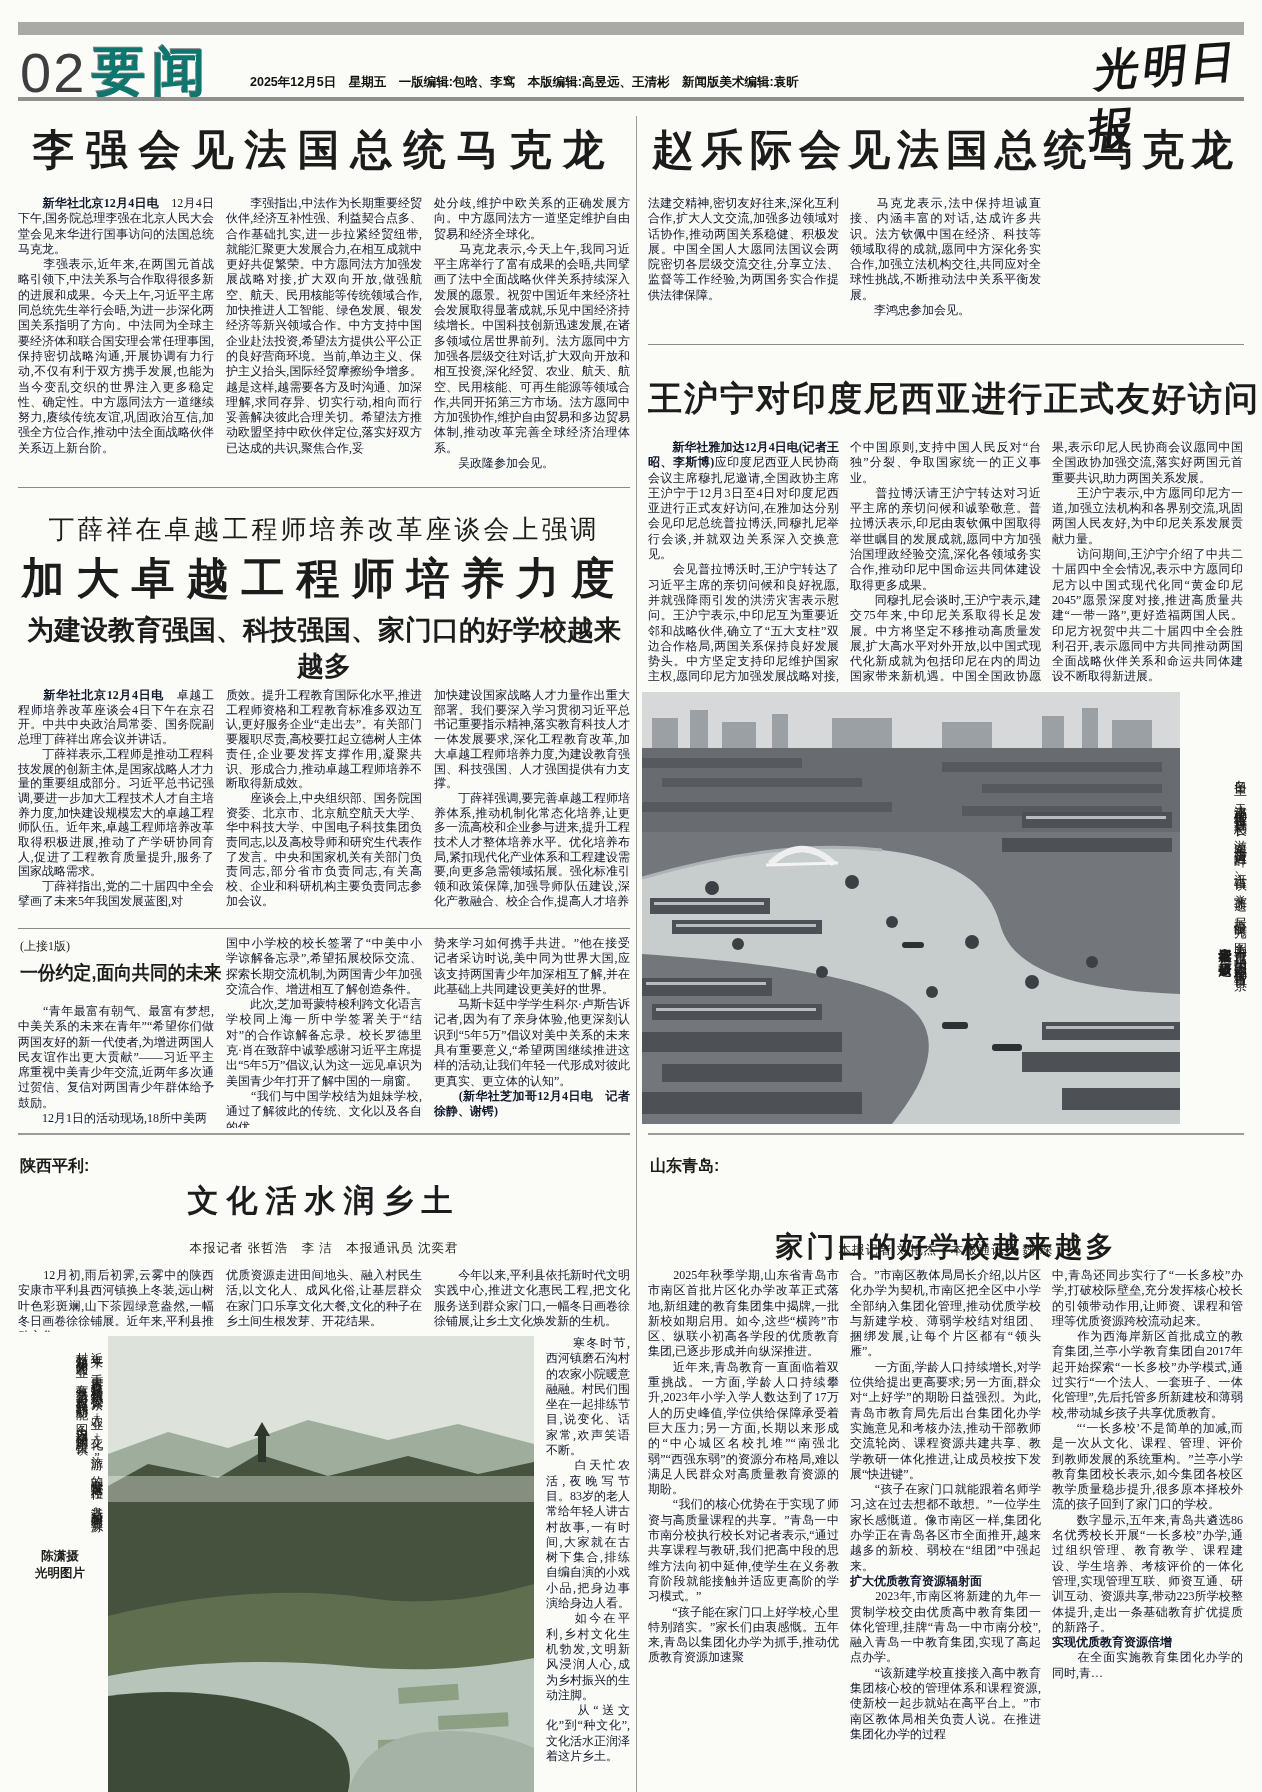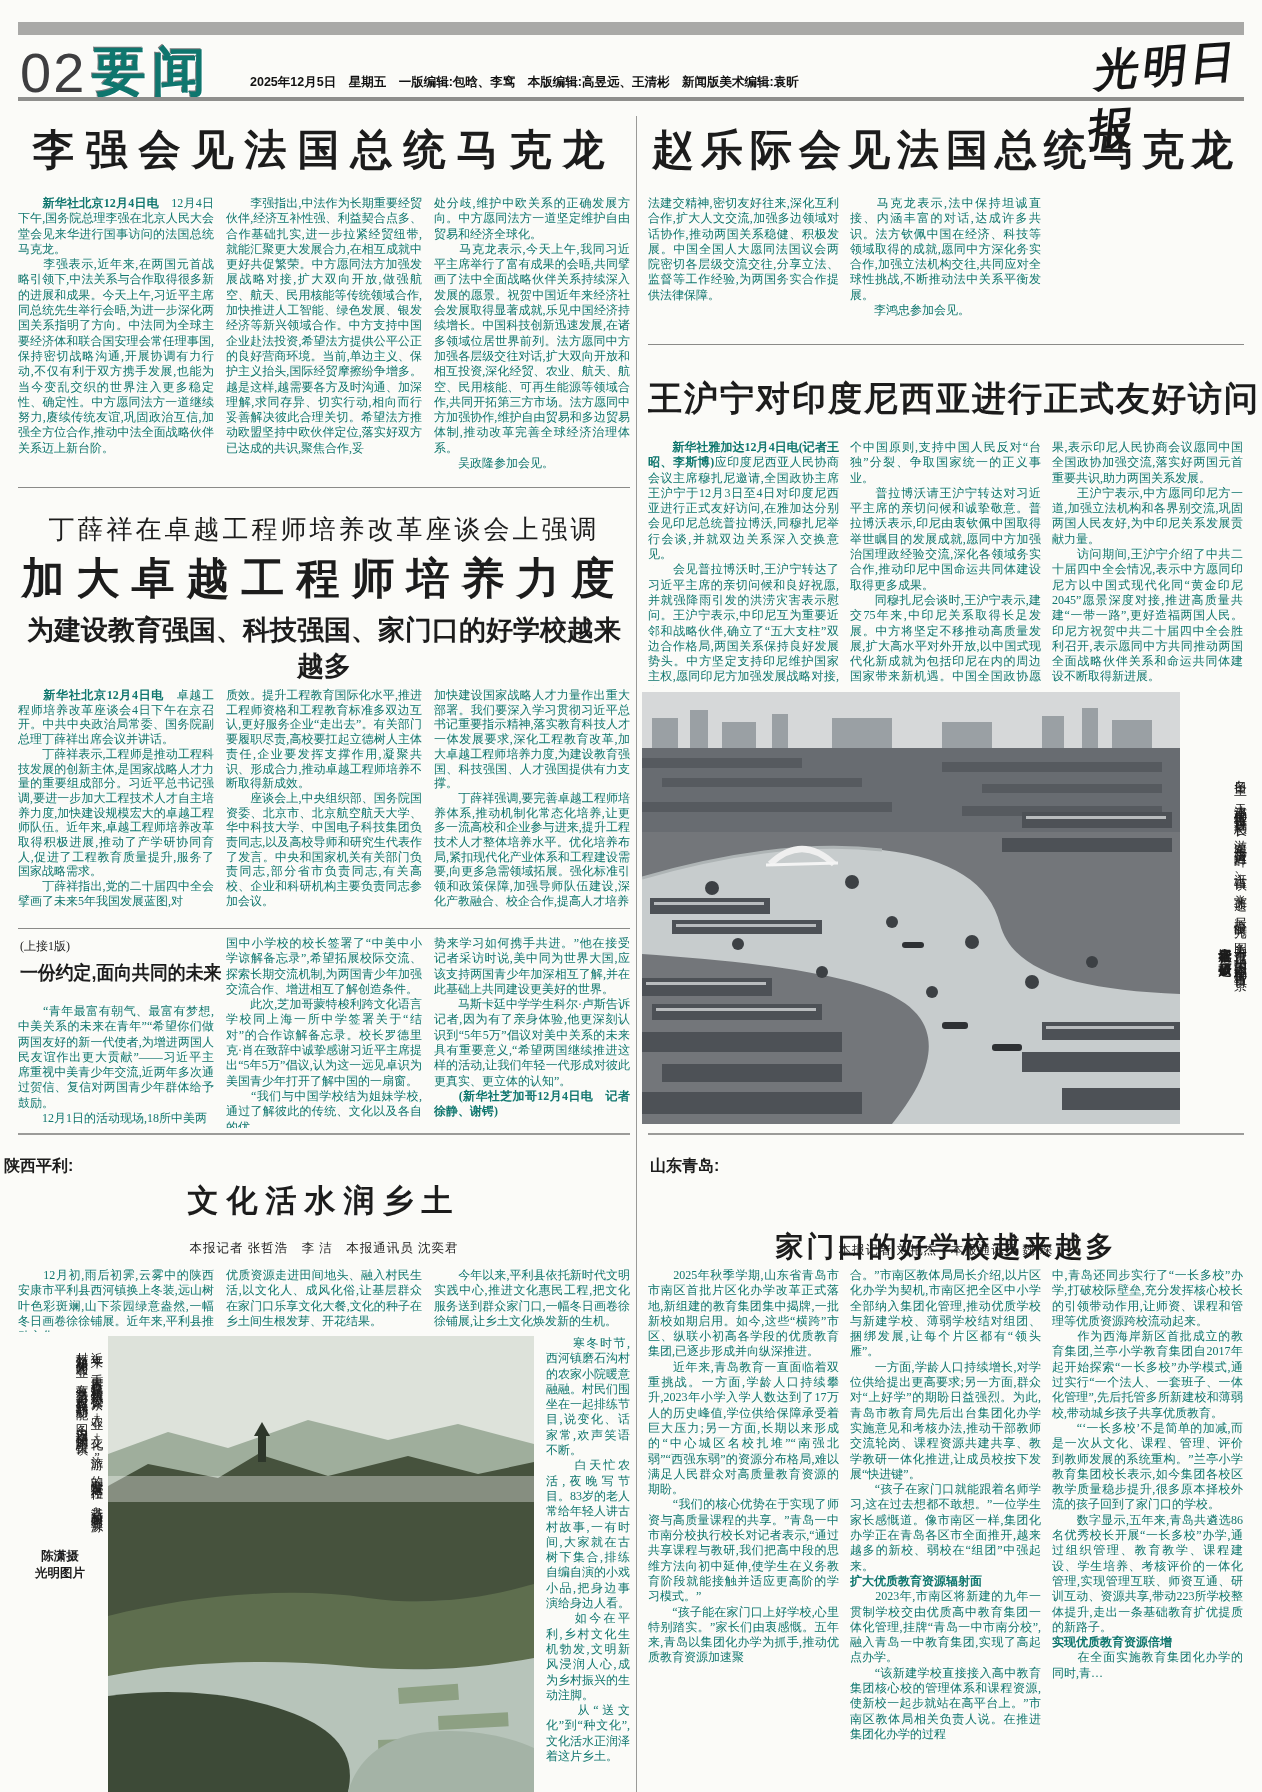--- a/index.html
+++ b/index.html
@@ -19,21 +19,21 @@
   .thinrule{height:1px;background:#8a8a88;}
   .midrule{height:2px;background:#9b9b99;}
   .vdivider{left:636px;top:116px;width:1px;height:1676px;background:#9a9a98;}
   
   .bigtitle{font-weight:bold;text-align:center;white-space:nowrap;}
   .kicker-line{font-size:26px;text-align:center;letter-spacing:3px;}
   
   .cols{display:flex;}
   .colL{width:196px;margin-right:12px;}
   .colR{width:191px;margin-right:11px;}
-  .col{font-size:12px;line-height:15.3px;text-align:justify;overflow:hidden;color:#0f766e;}
+  .col{font-size:12px;line-height:15.3px;text-align:justify;overflow:hidden;color:#0f172a;}
   .col:last-child{margin-right:0;}
   .smallnote{font-size:12px;}
   .subtitle2{font-weight:bold;text-align:center;}
   .byline{font-size:12.5px;text-align:center;letter-spacing:1px;}
   .kicker2{font-size:16px;font-weight:bold;}
   .vtext{writing-mode:vertical-rl;text-orientation:upright;overflow:hidden;}
   .photo{display:block;}
   .credit{font-weight:bold;font-size:12.5px;line-height:17px;text-align:center;}
 </style>
 </head>
@@ -156,21 +156,21 @@
   </svg>
 
   <div class="abs vtext" style="left:1186px;top:770px;width:62px;height:332px;">
     <div class="vtext" style="font-size:13px;line-height:15.5px;letter-spacing:2px;height:332px;">冬日里,天津杨柳青古镇古韵悠长。游客漫步古运河畔,逛古镇、赏非遗,尽享慢时光。图为十二月三日拍摄的天津杨柳青古镇一景。</div>
     <div class="vtext" style="font-size:13px;line-height:16px;font-weight:bold;height:332px;padding-top:168px;">新华社记者 赵子硕摄</div>
   </div>
 
   <div class="abs midrule" style="left:18px;top:1133px;width:612px;"></div>
   <div class="abs midrule" style="left:648px;top:1133px;width:596px;"></div>
 
-  <div class="abs kicker2 sans" style="left:4px;top:1156px;">陕西平利:</div>
+  <div class="abs kicker2 sans" style="left:20px;top:1156px;">陕西平利:</div>
   <div class="abs bigtitle" style="left:18px;top:1180px;width:612px;font-size:31px;letter-spacing:8px;">文化活水润乡土</div>
   <div class="abs byline" style="left:18px;top:1240px;width:612px;">本报记者 张哲浩　李 洁　本报通讯员 沈奕君</div>
   <div class="abs cols" style="left:18px;top:1268px;width:612px;height:64px;">
     <div class="col colL">　　12月初,雨后初霁,云雾中的陕西安康市平利县西河镇换上冬装,远山树叶色彩斑斓,山下茶园绿意盎然,一幅冬日画卷徐徐铺展。近年来,平利县推动文化</div>
     <div class="col colL">优质资源走进田间地头、融入村民生活,以文化人、成风化俗,让基层群众在家门口乐享文化大餐,文化的种子在乡土间生根发芽、开花结果。</div>
     <div class="col colL">　　今年以来,平利县依托新时代文明实践中心,推进文化惠民工程,把文化服务送到群众家门口,一幅冬日画卷徐徐铺展,让乡土文化焕发新的生机。</div>
   </div>
 
   <div class="abs vtext" style="left:16px;top:1342px;width:88px;height:196px;font-size:12.5px;line-height:15px;letter-spacing:2px;">近年来,重庆市石柱县桥头镇积极探索“农业+文化+旅游”的融合发展路径,盘活乡村闲置资源,大力发展乡村旅游和休闲农业,有效激活了乡村振兴的新动能。图为近日拍摄的桥头镇。</div>
   <div class="abs credit" style="left:16px;top:1548px;width:88px;white-space:pre-line;">陈潇摄<br>光明图片</div>

